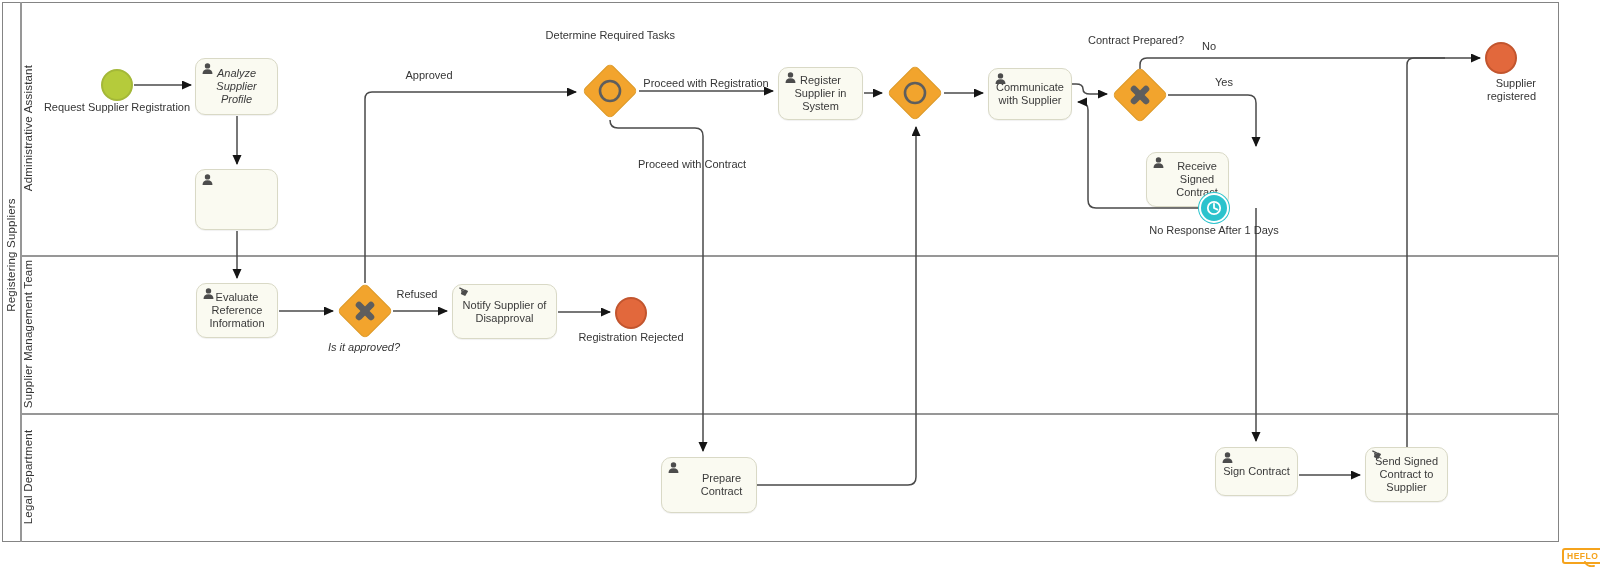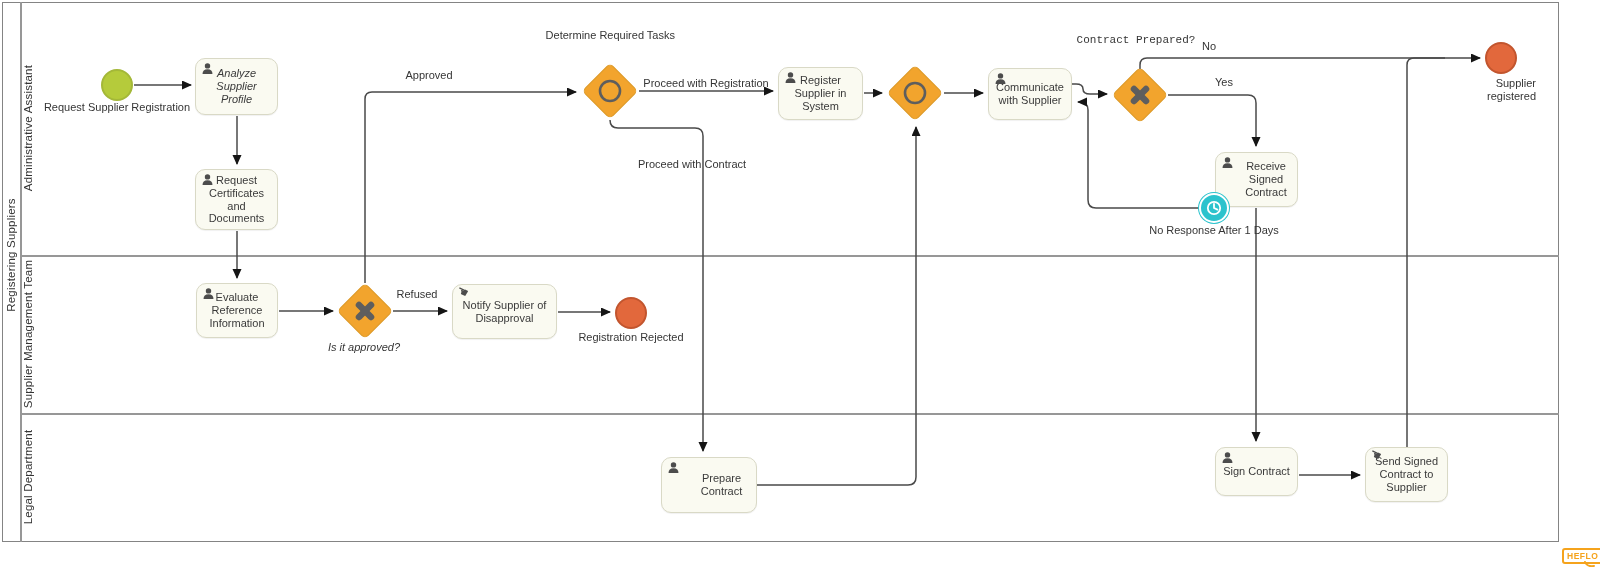--- a/index.html
+++ b/index.html
@@ -95,21 +95,20 @@
     <span>Analyze Supplier Profile</span>
   </div>
 
   <div class="task" style="left:195px;top:169px;width:83px;height:61px;">
     <svg class="icon" viewBox="0 0 12 12">
         <g fill="#4c4c4c">
           <circle cx="6" cy="3.6" r="2.5"></circle>
           <path d="M1.4,11 Q1.4,6.6 6,6.6 Q10.6,6.6 10.6,11 Z"></path>
         </g>
       </svg>
-    <span>Request Certificates and Documents</span>
   </div>
 
   <div class="gateway" style="left:610px;top:91px;">
     <div class="diamond"></div>
     <svg class="marker" width="26" height="26" viewBox="0 0 26 26">
       <circle cx="13" cy="13" r="10" fill="none" stroke="#5e5e5e" stroke-width="2.6"></circle>
     </svg>
   </div>
   <div class="lbl" style="left:610px;top:29px;width:130px;">Determine Required Tasks</div>
 
@@ -142,23 +141,23 @@
 
   <div class="gateway" style="left:1140px;top:95px;">
     <div class="diamond"></div>
     <svg class="marker" width="24" height="24" viewBox="0 0 24 24">
       <g stroke="#5e5e5e" stroke-width="6.5" stroke-linecap="round">
           <line x1="6" y1="6" x2="18" y2="18"></line>
           <line x1="18" y1="6" x2="6" y2="18"></line>
         </g>
     </svg>
   </div>
-  <div class="lbl nowrap" style="left:1136px;top:34px;font-family:Liberation Mono, monospace;">Contract Prepared?</div>
-
-  <div class="task" style="left:1215px;top:152px;width:83px;height:55px;padding-left:24px;">
+  <div class="lbl nowrap" style="left:1136px;top:34px;">Contract Prepared?</div>
+
+  <div class="task" style="left:1146px;top:152px;width:83px;height:55px;padding-left:24px;">
     <svg class="icon" viewBox="0 0 12 12">
         <g fill="#4c4c4c">
           <circle cx="6" cy="3.6" r="2.5"></circle>
           <path d="M1.4,11 Q1.4,6.6 6,6.6 Q10.6,6.6 10.6,11 Z"></path>
         </g>
       </svg>
     <span>Receive Signed Contract</span>
   </div>
 
   <div class="event" style="left:1199px;top:193px;width:30px;height:30px;background:#2bc3cd;border:2px solid #ffffff;box-shadow:0 0 0 1px #2bc3cd;">

